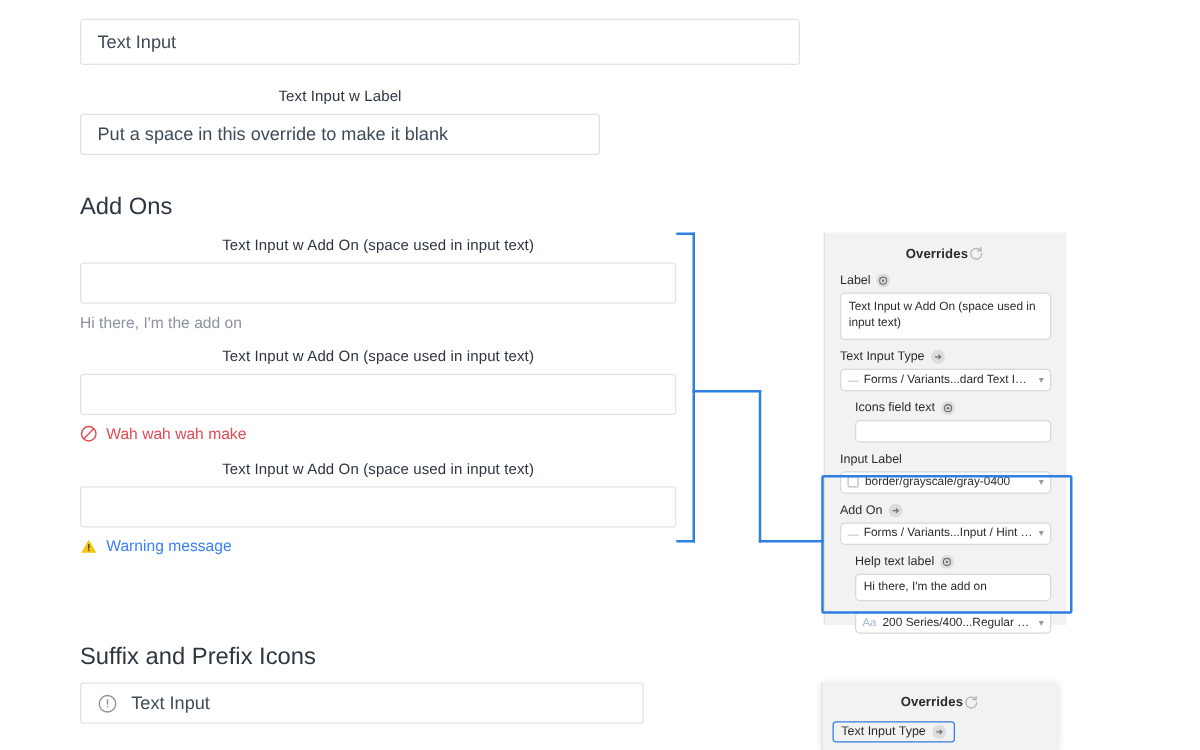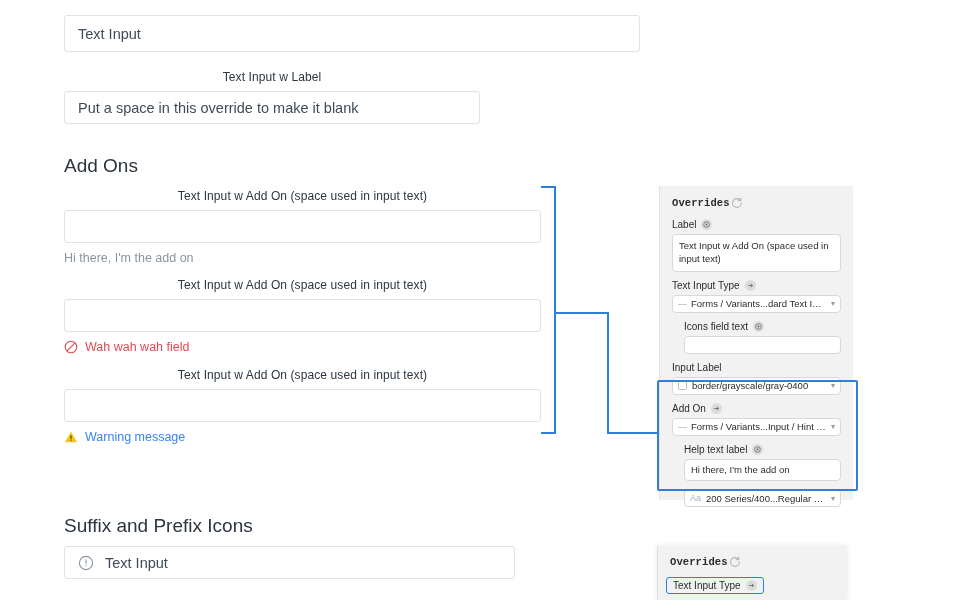--- a/index.html
+++ b/index.html
@@ -54,23 +54,22 @@
   .conn-v { width:1.6px; }
 
   
   .panel {
     position:absolute;
     background:#f2f2f2;
     border-left:1px solid #e2e2e2;
   }
   .panel-inner { padding:10px 12px 12px 12px; }
   .panel-head {
-    display:flex; align-items:center; justify-content:flex-start;
+    display:flex; align-items:center; justify-content:center;
     margin-bottom:9px;
-    font-family:Liberation Mono, monospace;
   }
   .panel-title {
     font-size:10.5px; font-weight:bold; color:#2b2b2b; letter-spacing:.1px;
   }
   .reset-ico { width:14px; height:14px; opacity:.55; }
 
   .ov-label {
     display:flex; align-items:center; gap:5px;
     font-size:10px; color:#2b2b2b;
     margin:0 0 4px 0;
@@ -164,21 +163,21 @@
     <div class="ti empty" style="height:33px;">
       <span></span>
     </div>
     <div class="msg-row msg-err">
       <span style="display:flex;">
         <svg width="14" height="14" viewBox="0 0 16 16">
           <circle cx="8" cy="8" r="6.6" fill="none" stroke="#e04b54" stroke-width="1.3"></circle>
           <line x1="3.5" y1="12.5" x2="12.5" y2="3.5" stroke="#e04b54" stroke-width="1.3"></line>
         </svg>
       </span>
-      <span>Wah wah wah field</span>
+      <span>Wah wah wah make</span>
     </div>
   </div>
 
   <div style="position:absolute;left:64px;top:368px;width:477px;">
     <div class="field-label">Text Input w Add On (space used in input text)</div>
     <div class="ti empty" style="height:33px;">
       <span></span>
     </div>
     <div class="msg-row msg-warn">
       <span style="display:flex;">

